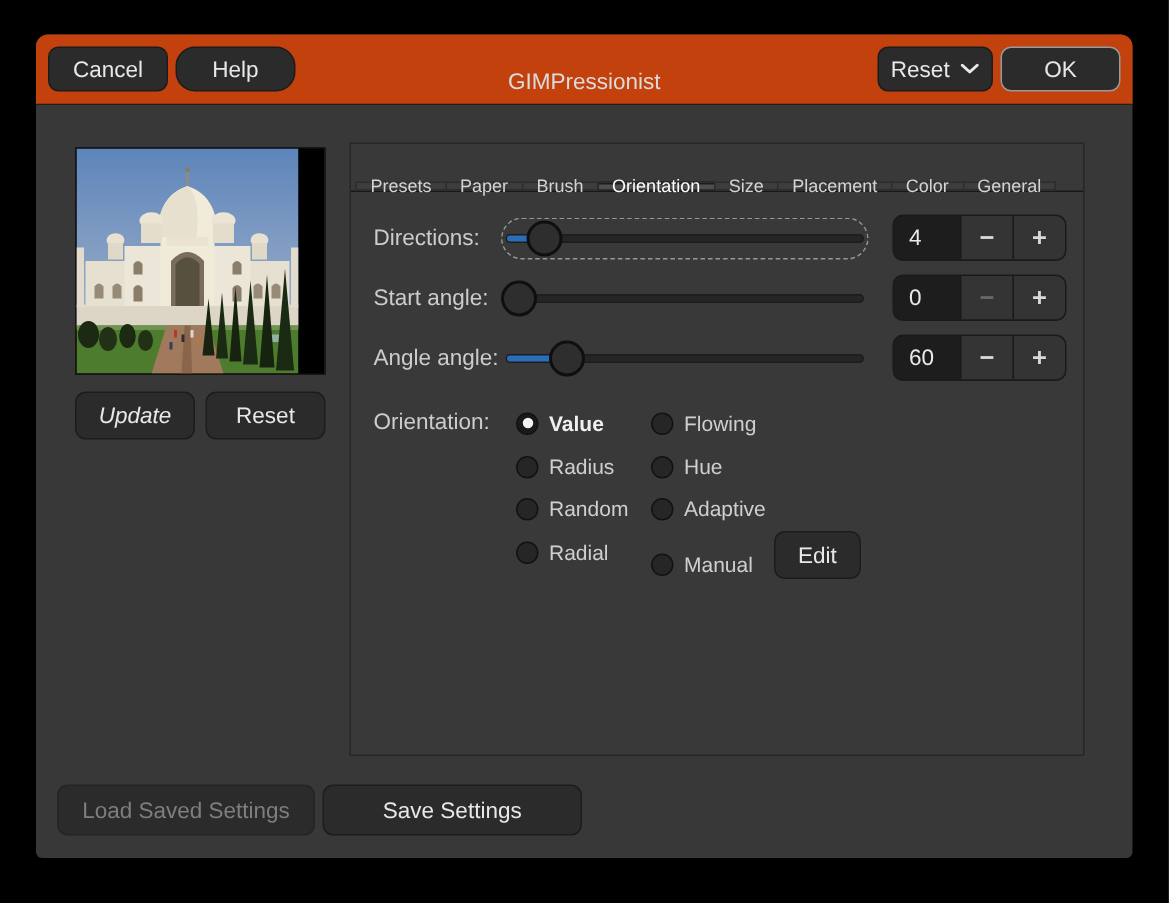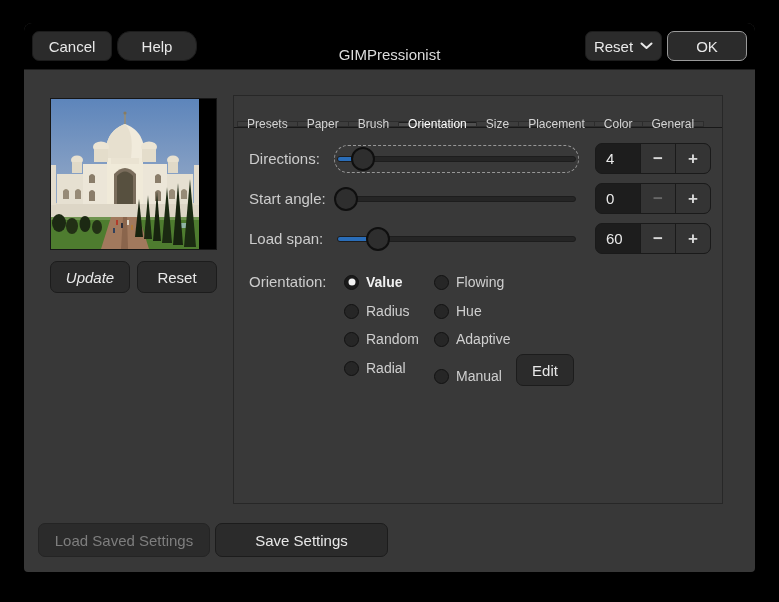--- a/index.html
+++ b/index.html
@@ -7,21 +7,21 @@
     width:779px;height:602px;background:#000;position:relative;overflow:hidden;
     font-family:"Liberation Sans","DejaVu Sans",sans-serif;
     -webkit-font-smoothing:antialiased;
   }
   .dialog{
     position:absolute;left:24px;top:23px;width:731px;height:549px;
     background:#383838;border-radius:8px 8px 4px 4px;
   }
   
   .header{
-    position:absolute;left:0;top:0;right:0;height:47px;background:#000000;
+    position:absolute;left:0;top:0;right:0;height:47px;background:#c2410c;
     border-bottom:1px solid #1e1e1e;border-radius:8px 8px 0 0;box-sizing:border-box;padding-left:12px;
   }
   .btn{
     position:absolute;display:flex;align-items:center;justify-content:center;
     background:#2b2b2b;border:1px solid #1c1c1c;border-radius:7px;
     color:#e8e8e8;font-size:15px;box-sizing:border-box;cursor:default;
   }
   .btn-cancel{left:8px;top:8px;width:80px;height:30px;}
   .btn-help{left:93px;top:8px;width:80px;height:30px;border-radius:13px;}
   .btn-reset-menu{left:561px;top:8px;width:77px;height:30px;gap:7px;}
@@ -231,21 +231,21 @@
         <div class="fill" style="width:0px;"></div>
       </div>
       <div class="handle" style="left:0px;"></div>
     </div>
     <div class="spinbox spin-startangle">
       <div class="spin-value">0</div>
       <div class="spin-btn disabled">−</div>
       <div class="spin-btn">+</div>
     </div>
 
-    <div class="ctl-label lbl-anglespan">Load span:</div>
+    <div class="ctl-label lbl-anglespan">Angle angle:</div>
     <div class="slider slider-anglespan">
 
       <div class="trough">
         <div class="fill" style="width:42px;"></div>
       </div>
       <div class="handle" style="left:32px;"></div>
     </div>
     <div class="spinbox spin-anglespan">
       <div class="spin-value">60</div>
       <div class="spin-btn">−</div>

